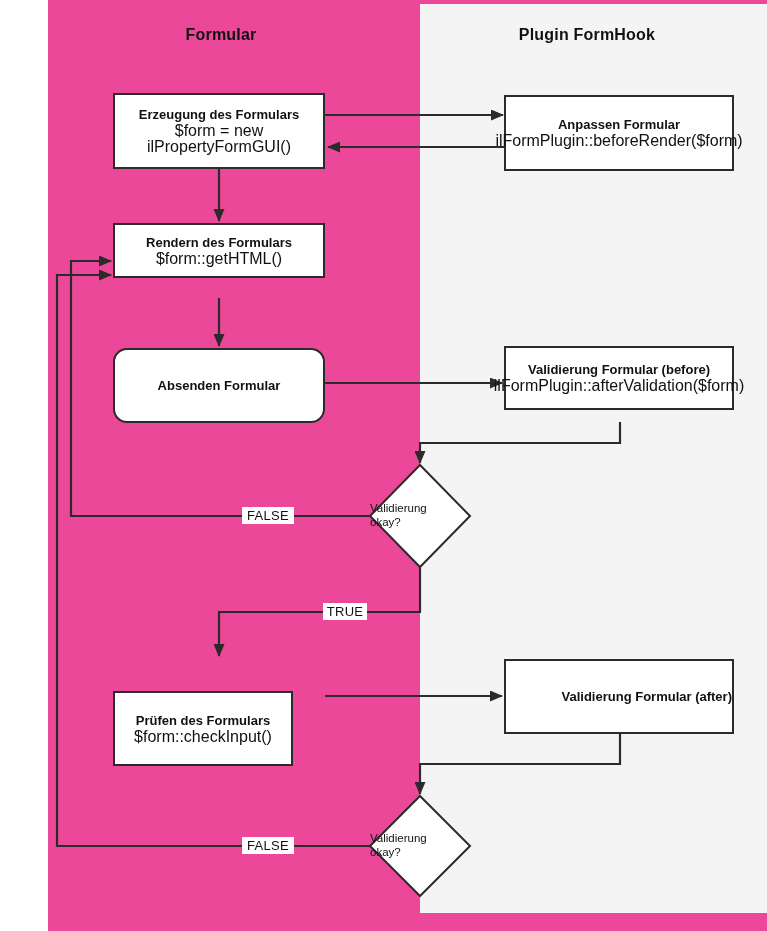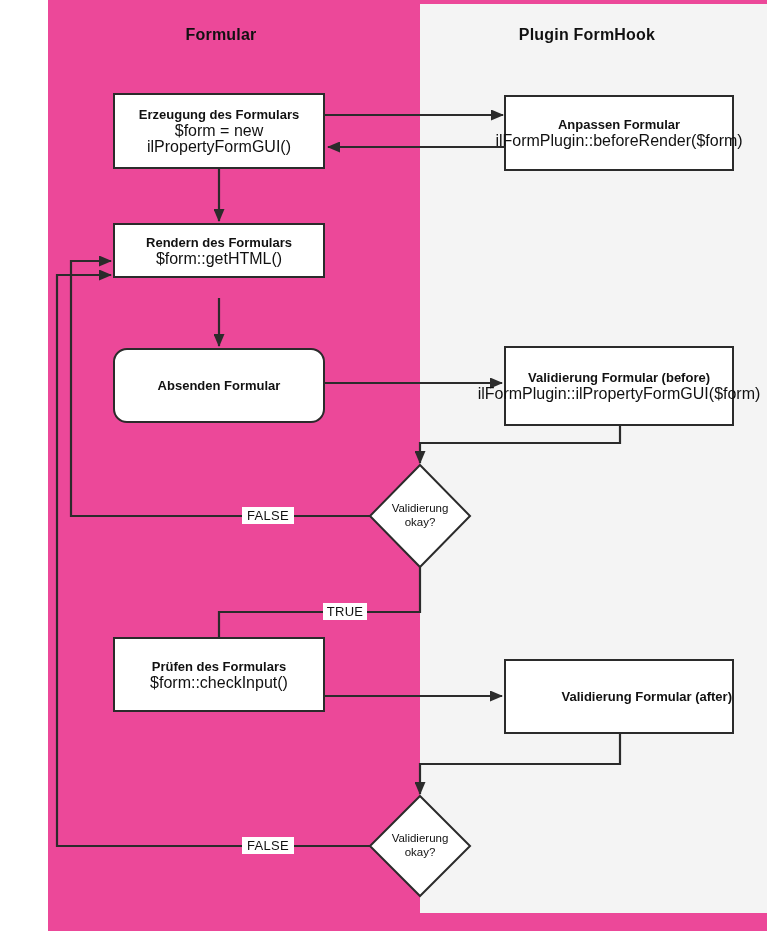--- a/index.html
+++ b/index.html
@@ -16,32 +16,32 @@
     position:absolute;box-sizing:border-box;background:#ffffff;border:2px solid #2b2b2b;
     display:flex;flex-direction:column;align-items:center;justify-content:center;
     text-align:center;
   }
   .node .title{font-size:13px;font-weight:bold;line-height:16px;}
   .node .code{font-size:16px;line-height:16px;}
   .n-create{left:65px;top:93px;width:212px;height:76px;}
   .n-adjust{left:456px;top:95px;width:230px;height:76px;}
   .n-render{left:65px;top:223px;width:212px;height:55px;}
   .n-submit{left:65px;top:348px;width:212px;height:75px;border-radius:14px;}
-  .n-vbefore{left:456px;top:346px;width:230px;height:80px;}
-  .n-check{left:65px;top:637px;width:212px;height:75px;}
+  .n-vbefore{left:456px;top:346px;width:230px;height:64px;}
+  .n-check{left:65px;top:691px;width:180px;height:75px;}
   .n-vafter{left:456px;top:659px;width:230px;height:75px;align-items:flex-end;}
   .edge-label{
     position:absolute;background:#ffffff;font-size:13px;line-height:17px;height:17px;
     text-align:center;letter-spacing:.3px;
   }
   .lbl-false1{left:194px;top:507px;width:52px;}
   .lbl-true1{left:275px;top:603px;width:44px;}
   .lbl-false2{left:194px;top:837px;width:52px;}
   .diamond-text{
-    position:absolute;width:100px;text-align:center;font-size:11.5px;line-height:14px;
+    position:absolute;width:100px;text-align:left;font-size:11.5px;line-height:14px;
   }
   .dt-1{left:322px;top:501px;}
   .dt-2{left:322px;top:831px;}
 </style>
 </head>
 <body>
 
 <div class="canvas">
 
   <div class="lane-panel"></div>
@@ -88,21 +88,21 @@
     <div class="title">Rendern des Formulars</div>
     <div class="code">$form::getHTML()</div>
   </div>
 
   <div class="node n-submit">
     <div class="title">Absenden Formular</div>
   </div>
 
   <div class="node n-vbefore">
     <div class="title">Validierung Formular (before)</div>
-    <div class="code">ilFormPlugin::ilPropertyFormGUI($form)</div>
+    <div class="code">ilFormPlugin::afterValidation($form)</div>
   </div>
 
   <div class="node n-check">
     <div class="title">Prüfen des Formulars</div>
     <div class="code">$form::checkInput()</div>
   </div>
 
   <div class="node n-vafter">
     <div class="title">Validierung Formular (after)</div>
   </div>

